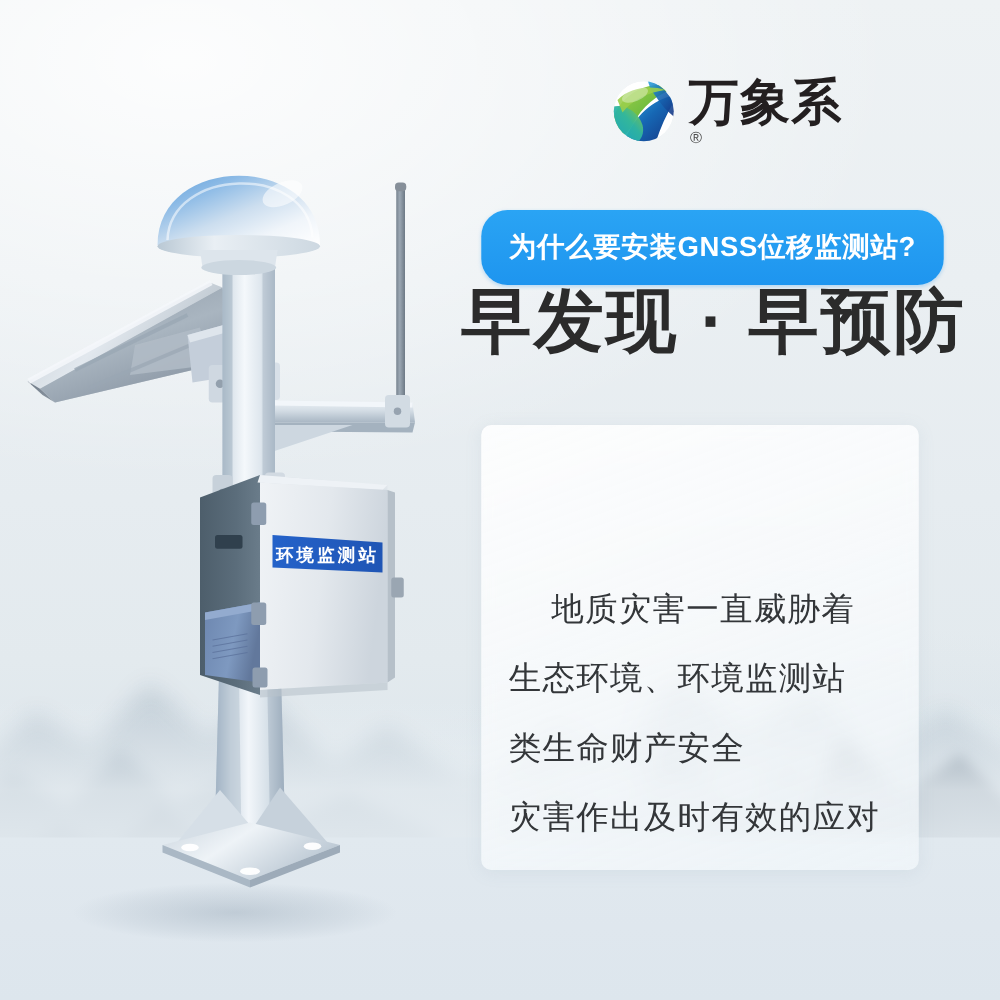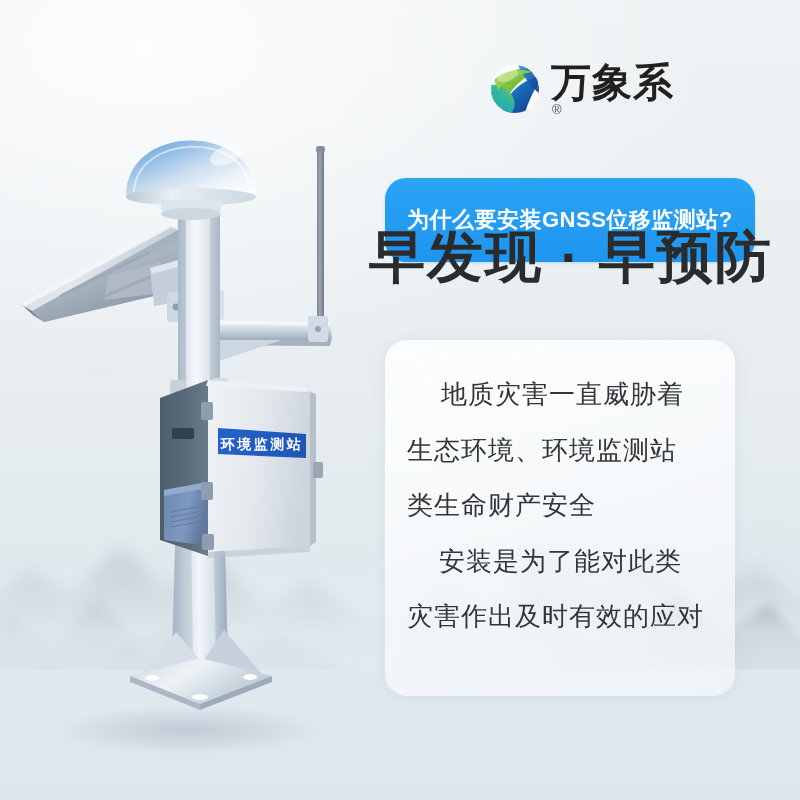--- a/index.html
+++ b/index.html
@@ -125,65 +125,65 @@
     line-height: 1;
     margin-top: 1px;
     margin-left: 1px;
   }
 
   .pill {
     position: absolute;
     left: 17px;
     top: 168px;
     height: 60px;
-    padding: 12px 22px;
+    padding: 0 22px;
     display: flex;
     align-items: center;
     border-radius: 21px;
     background: linear-gradient(180deg, #2aa4f4 0%, #1e95ef 100%);
     color: #ffffff;
     font-size: 22px;
     font-weight: bold;
     letter-spacing: 0.5px;
     white-space: nowrap;
     box-shadow: 0 1px 3px rgba(30,149,239,0.25);
-    margin-top: 10px;
   }
 
   .headline {
     position: absolute;
     left: 1px;
     top: 226px;
     font-size: 56px;
     font-weight: bold;
     color: #2b2b2b;
     letter-spacing: 2px;
     white-space: nowrap;
     line-height: 1.12;
   }
 
   .panel {
     position: absolute;
     left: 17px;
     top: 340px;
     width: 350px;
     height: 356px;
-    border-radius: 22px;
+    border-radius: 8px;
     background: linear-gradient(160deg,
       rgba(255,255,255,0.88) 0%,
       rgba(252,253,254,0.80) 38%,
       rgba(248,251,253,0.72) 70%,
       rgba(244,249,252,0.66) 100%);
     box-shadow: 0 2px 14px rgba(120,145,165,0.10);
     backdrop-filter: blur(5px);
     padding: 40px 22px 28px 22px;
     box-sizing: border-box;
     display: flex;
     flex-direction: column;
     gap: 27px;
+    justify-content: flex-end;
   }
   .panel-line {
     font-size: 26px;
     color: #333639;
     line-height: 1.1;
     letter-spacing: 1px;
     white-space: nowrap;
   }
   .panel-line.indent { padding-left: 34px; }
   .panel-line.indent2 { padding-left: 32px; }
@@ -470,18 +470,17 @@
     </div>
 
     <div class="pill">为什么要安装GNSS位移监测站?</div>
 
     <div class="headline">早发现 · 早预防</div>
 
     <div class="panel">
       <div class="panel-line indent">地质灾害一直威胁着</div>
       <div class="panel-line">生态环境、环境监测站</div>
       <div class="panel-line">类生命财产安全</div>
-      <div class="panel-line indent2">安装是为了能对此类</div>
       <div class="panel-line">灾害作出及时有效的应对</div>
     </div>
 
   </div>
 </div>
 
 </body></html>

